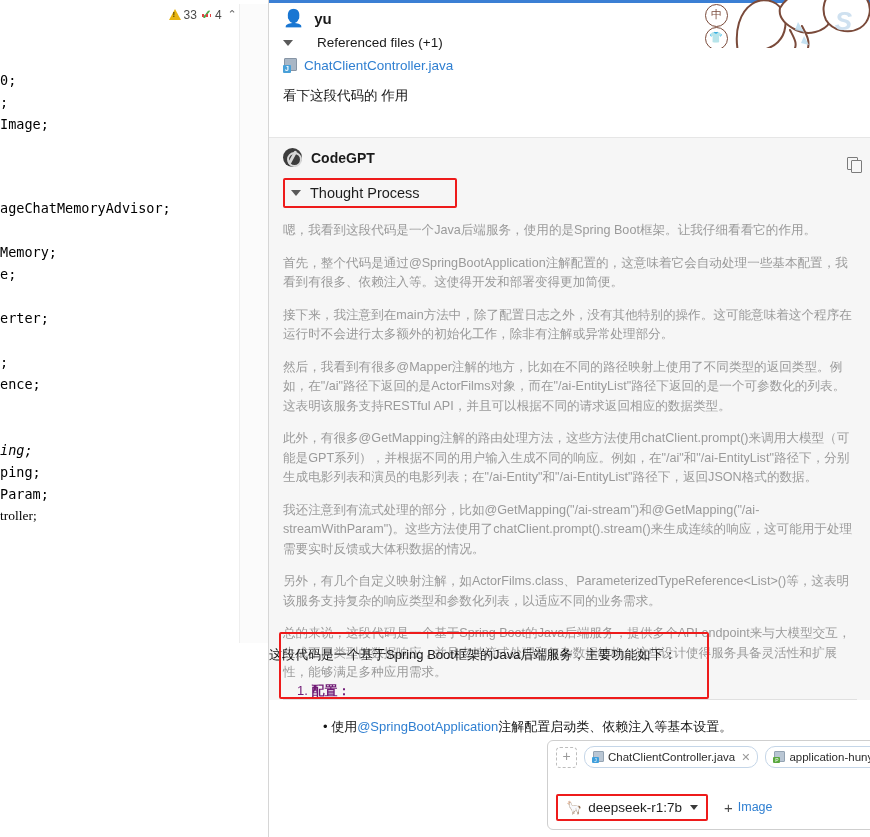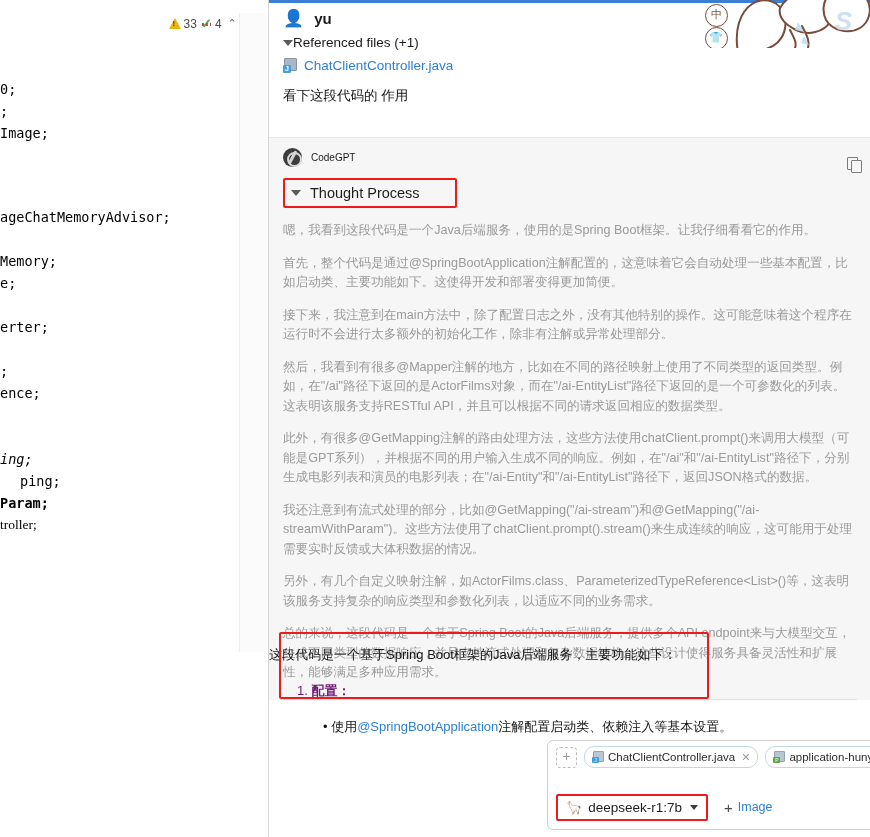--- a/index.html
+++ b/index.html
@@ -6,21 +6,21 @@
     margin: 0; padding: 0;
     width: 870px; height: 837px;
     overflow: hidden;
     background: #ffffff;
     font-family: "Liberation Sans", sans-serif;
   }
   #root { position: relative; width: 870px; height: 837px; }
 
   
   #editor-pane {
-    position: absolute; left: 0; top: 13px; width: 268px; height: 639px;
+    position: absolute; left: 0; top: 4px; width: 268px; height: 639px;
     background: #ffffff; overflow: hidden;
   }
   #inspection-widget {
     position: absolute; right: 12px; top: 0; height: 21px;
     display: flex; align-items: center; gap: 4px;
     font-size: 12px; color: #4a4a4a;
   }
   .insp-group { display: flex; align-items: center; gap: 3px; }
   .warn-tri {
     width: 0; height: 0; position: relative;
@@ -57,21 +57,21 @@
   #gpt-topbar {
     position: absolute; left: 0; top: 0; width: 602px; height: 3px;
     background: #3b7fd4;
   }
 
   
   #user-block { position: absolute; left: 0; top: 6px; width: 602px; }
   .user-row { display: flex; align-items: center; gap: 10px; padding: 4px 14px 0 14px; }
   .avatar-glyph { font-size: 17px; color: #2b2b2b; line-height: 1; }
   .user-name { font-size: 15px; font-weight: bold; color: #1a1a1a; }
-  .ref-row { display: flex; align-items: center; gap: 0; padding: 8px 14px 0 14px; }
+  .ref-row { display: flex; align-items: center; gap: 24px; padding: 8px 14px 0 14px; }
   .tri-down {
     width: 0; height: 0; border-left: 5px solid transparent;
     border-right: 5px solid transparent; border-top: 6px solid #5a5a5a;
   }
   .ref-label { font-size: 13.5px; color: #1a1a1a; }
   .file-row { display: flex; align-items: center; gap: 7px; padding: 8px 14px 0 14px; }
   .java-icon {
     width: 14px; height: 15px; position: relative; display: inline-block;
   }
   .java-icon .pg { position:absolute; left:1px; top:0; width:11px; height:11px;
@@ -93,21 +93,21 @@
     background: #3c3c3c; position: relative; flex: none;
   }
   .gpt-logo::before {
     content: ""; position: absolute; left: 4px; top: 4px; width: 11px; height: 11px;
     border-radius: 50%; border: 2px solid #d7d7d7;
   }
   .gpt-logo::after {
     content: ""; position: absolute; left: 8px; top: 2px; width: 3px; height: 15px;
     background: #d7d7d7; border-radius: 2px; transform: rotate(28deg);
   }
-  .gpt-name { font-size: 10px; font-weight: normal; color: #1a1a1a; }
+  .gpt-name { font-size: 14px; font-weight: bold; color: #1a1a1a; }
   .copy-icon {
     position: absolute; right: 10px; top: 19px; width: 14px; height: 14px;
   }
   .copy-icon .b { position:absolute; width:9px; height:11px; border:1.6px solid #7b7b7b; border-radius:1px;}
   .copy-icon .b1 { left:0; top:0; }
   .copy-icon .b2 { left:4px; top:3px; background:#f6f6f6; }
 
   .thought-toggle {
     display: flex; align-items: center; gap: 9px;
     margin: 11px 14px 0 14px; padding: 5px 6px;
@@ -222,22 +222,22 @@
         <div class="code-line" style="top: 68px;">0;</div>
         <div class="code-line" style="top: 90px;">;</div>
         <div class="code-line" style="top: 112px;">Image;</div>
         <div class="code-line" style="top: 196px;">ageChatMemoryAdvisor;</div>
         <div class="code-line" style="top: 240px;">Memory;</div>
         <div class="code-line" style="top: 262px;">e;</div>
         <div class="code-line" style="top: 306px;">erter;</div>
         <div class="code-line" style="top: 350px;">;</div>
         <div class="code-line" style="top: 372px;">ence;</div>
         <div class="code-line" style="top: 438px; font-style: italic;">ing;</div>
-        <div class="code-line" style="top: 460px; margin-left: 20px;">ping;</div>
-        <div class="code-line" style="top: 482px; font-weight: bold;">Param;</div>
+        <div class="code-line" style="top: 460px;">ping;</div>
+        <div class="code-line" style="top: 482px;">Param;</div>
         <div class="code-line" style="top: 504px; font-family: Liberation Serif, serif;">troller;</div>
       </div>
     <div class="code-line cmt" id="code-comment" style="top: 722px;">使用了Spring AI的智普模型。</div>
 
     <div id="gutter-strip">
       
       
 
       
       
@@ -324,21 +324,21 @@
           </span>
       </div>
 
       <div class="thought-toggle redbox">
         <span class="tri-down"></span>
         <span class="lbl">Thought Process</span>
       </div>
 
       <div id="thought-body">
           <p class="think-p">嗯，我看到这段代码是一个Java后端服务，使用的是Spring Boot框架。让我仔细看看它的作用。</p>
-          <p class="think-p">首先，整个代码是通过@SpringBootApplication注解配置的，这意味着它会自动处理一些基本配置，比如启动类、主要功能如下。这使得开发和部署变得更加简便。</p>
+          <p class="think-p">首先，整个代码是通过@SpringBootApplication注解配置的，这意味着它会自动处理一些基本配置，我看到有很多、依赖注入等。这使得开发和部署变得更加简便。</p>
           <p class="think-p">接下来，我注意到在main方法中，除了配置日志之外，没有其他特别的操作。这可能意味着这个程序在运行时不会进行太多额外的初始化工作，除非有注解或异常处理部分。</p>
           <p class="think-p">然后，我看到有很多@Mapper注解的地方，比如在不同的路径映射上使用了不同类型的返回类型。例如，在"/ai"路径下返回的是ActorFilms对象，而在"/ai-EntityList"路径下返回的是一个可参数化的列表。这表明该服务支持RESTful API，并且可以根据不同的请求返回相应的数据类型。</p>
           <p class="think-p">此外，有很多@GetMapping注解的路由处理方法，这些方法使用chatClient.prompt()来调用大模型（可能是GPT系列），并根据不同的用户输入生成不同的响应。例如，在"/ai"和"/ai-EntityList"路径下，分别生成电影列表和演员的电影列表；在"/ai-Entity"和"/ai-EntityList"路径下，返回JSON格式的数据。</p>
           <p class="think-p">我还注意到有流式处理的部分，比如@GetMapping("/ai-stream")和@GetMapping("/ai-streamWithParam")。这些方法使用了chatClient.prompt().stream()来生成连续的响应，这可能用于处理需要实时反馈或大体积数据的情况。</p>
           <p class="think-p">另外，有几个自定义映射注解，如ActorFilms.class、ParameterizedTypeReference&lt;List&gt;()等，这表明该服务支持复杂的响应类型和参数化列表，以适应不同的业务需求。</p>
           <p class="think-p">总的来说，这段代码是一个基于Spring Boot的Java后端服务，提供多个API endpoint来与大模型交互，生成不同类型的数据响应，并且支持流式处理和复杂数据结构。这些设计使得服务具备灵活性和扩展性，能够满足多种应用需求。</p>
         </div>
 
       <div class="hr"></div>
     </div>

